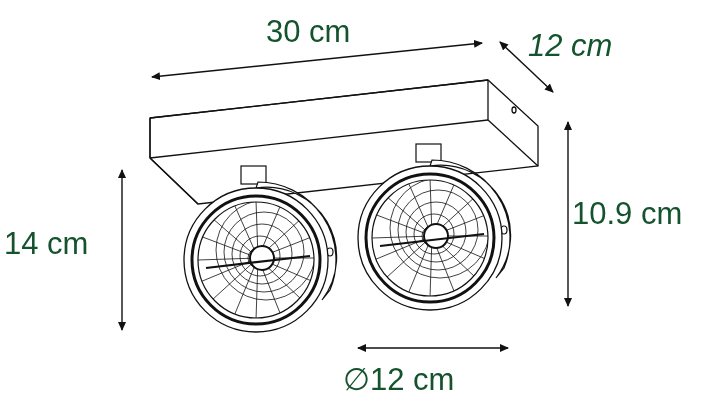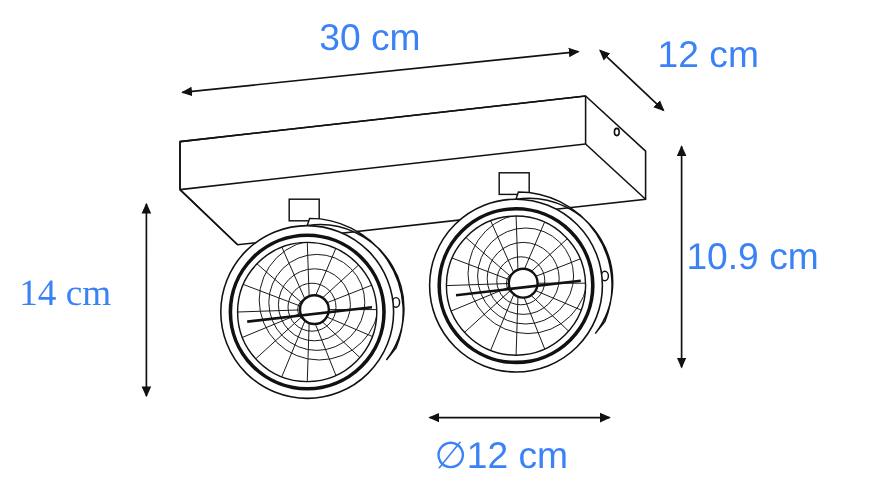--- a/index.html
+++ b/index.html
@@ -1,27 +1,27 @@
 <!DOCTYPE html>
 <html><head>
 <meta charset="utf-8">
 <style>
   html,body{margin:0;padding:0;background:#fff;}
   body{width:728px;height:408px;position:relative;overflow:hidden;font-family:"Liberation Sans",sans-serif;}
   svg{position:absolute;left:0;top:0;}
-  .lbl{position:absolute;font-size:31px;color:#3b82f6;white-space:nowrap;font-family:"Liberation Sans",sans-serif;line-height:1;}
+  .lbl{position:absolute;font-size:31px;color:#14532d;white-space:nowrap;font-family:"Liberation Sans",sans-serif;line-height:1;}
 </style>
 </head>
 <body>
 
 <div class="lbl" style="left:266px;top:16px;">30 cm</div>
-<div class="lbl" style="left:548px;top:30px;">12 cm</div>
+<div class="lbl" style="left:528px;top:30px;font-style:italic;">12 cm</div>
 <div class="lbl" style="left:572px;top:198px;">10.9 cm</div>
-<div class="lbl" style="left:16px;top:228px;font-family:Liberation Serif, serif;">14 cm</div>
-<div class="lbl" style="left:362px;top:364px;">∅12 cm</div>
+<div class="lbl" style="left:4px;top:228px;">14 cm</div>
+<div class="lbl" style="left:343px;top:364px;">∅12 cm</div>
 
 <svg width="728" height="408" viewBox="0 0 728 408">
   <defs>
     <marker id="ah" markerWidth="10" markerHeight="10" refX="8" refY="5" orient="auto-start-reverse" markerUnits="userSpaceOnUse">
       <path d="M0,1 L9,5 L0,9 Z" fill="#111"></path>
     </marker>
     <clipPath id="c1">
         <circle cx="256" cy="260" r="58"></circle>
       </clipPath>
     <clipPath id="c2">

